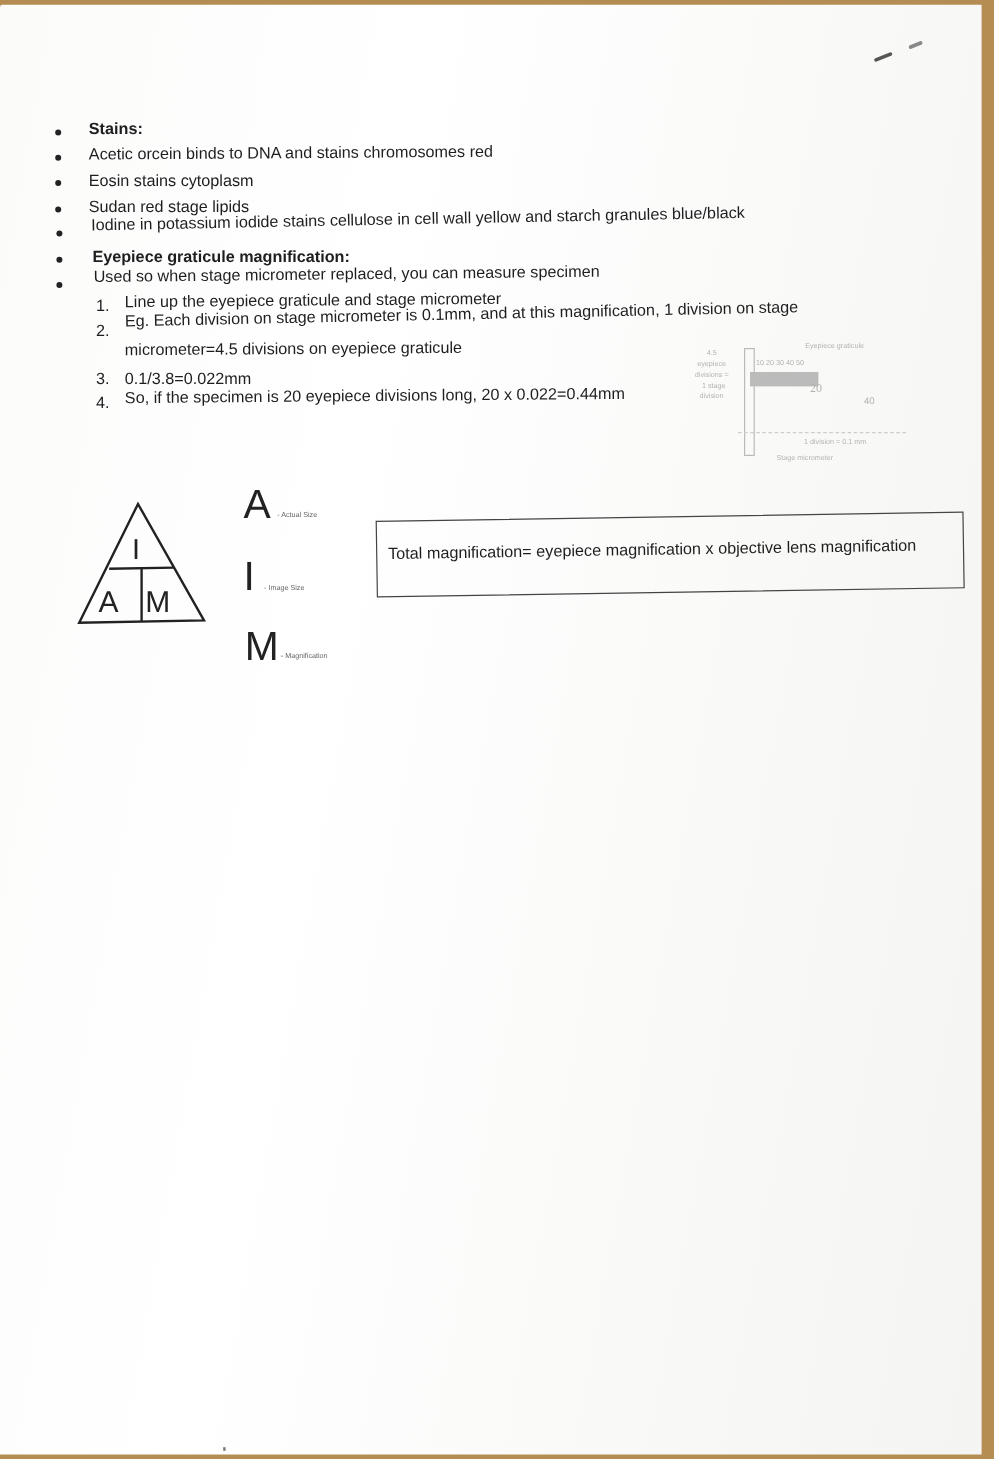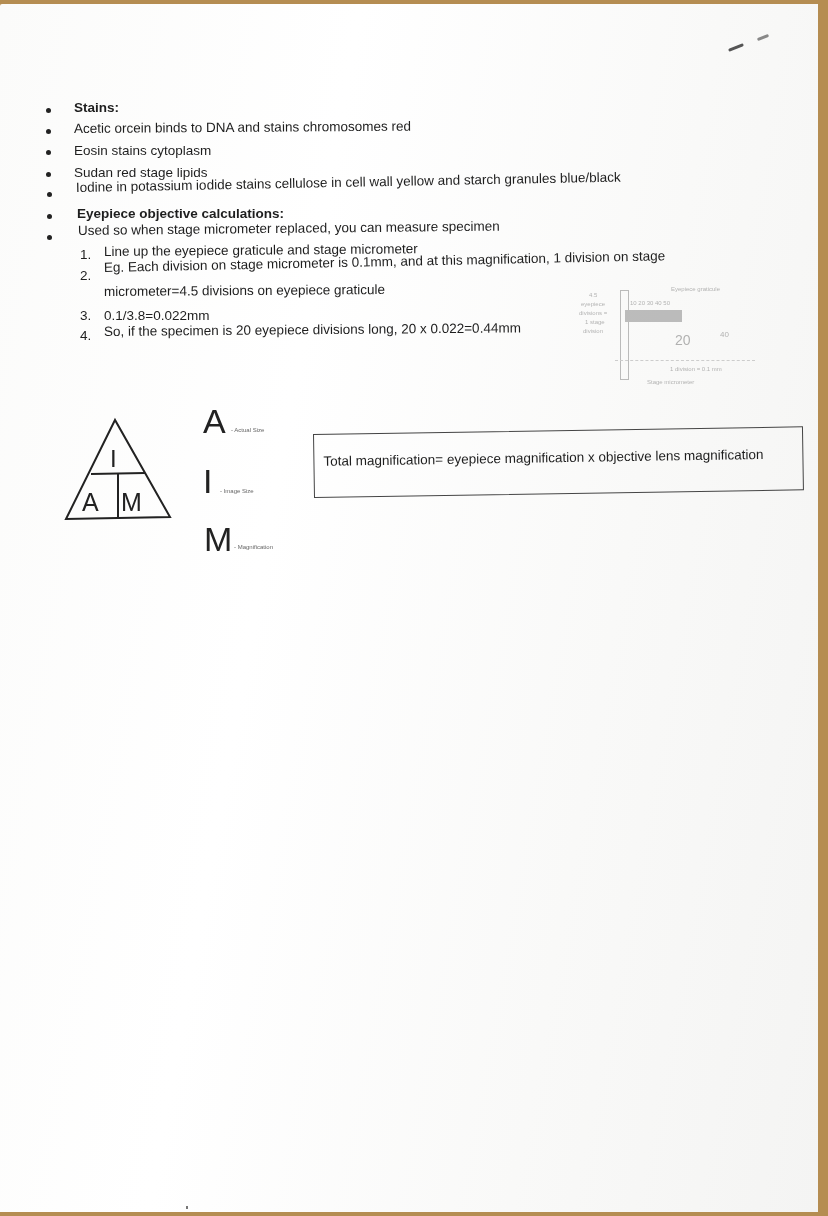--- a/index.html
+++ b/index.html
@@ -59,21 +59,21 @@
     <div class="bullet" style="left:46px;top:146px;"></div>
     <div class="line" style="left:74px;top:139px;">Eosin stains cytoplasm</div>
 
     <div class="bullet" style="left:46px;top:168px;"></div>
     <div class="line" style="left:74px;top:161px;">Sudan red stage lipids</div>
 
     <div class="bullet" style="left:47px;top:188px;"></div>
     <div class="line" style="left:76px;top:176px;transform:rotate(-1.1deg);">Iodine in potassium iodide stains cellulose in cell wall yellow and starch granules blue/black</div>
 
     <div class="bullet" style="left:47px;top:210px;"></div>
-    <div class="line bold" style="left:77px;top:202px;">Eyepiece objective calculations:</div>
+    <div class="line bold" style="left:77px;top:202px;">Eyepiece graticule magnification:</div>
 
     <div class="bullet" style="left:47px;top:231px;"></div>
     <div class="line" style="left:78px;top:219px;transform:rotate(-0.6deg);">Used so when stage micrometer replaced, you can measure specimen</div>
   </div>
 
   <div>
     <div class="num" style="left:80px;top:243px;">1.</div>
     <div class="line" style="left:104px;top:240px;transform:rotate(-0.5deg);">Line up the eyepiece graticule and stage micrometer</div>
 
     <div class="num" style="left:80px;top:264px;">2.</div>
@@ -91,21 +91,21 @@
     <div style="position:absolute;left:45px;top:4px;width:7px;height:88px;border:1px solid #888;"></div>
     <div style="position:absolute;left:50px;top:24px;width:57px;height:12px;background:#8a8a8a;"></div>
     <div style="position:absolute;left:40px;top:68px;width:140px;height:6px;border-bottom:1px dashed #aaa;"></div>
     <span class="small" style="left:14px;top:6px;">4.5</span>
     <span class="small" style="left:6px;top:15px;">eyepiece</span>
     <span class="small" style="left:4px;top:24px;">divisions =</span>
     <span class="small" style="left:10px;top:33px;">1 stage</span>
     <span class="small" style="left:8px;top:42px;">division</span>
     <span class="small" style="left:96px;top:0px;">Eyepiece graticule</span>
     <span class="small" style="left:55px;top:14px;">10 20 30 40 50</span>
-    <span class="small" style="left:100px;top:46px;font-size:14px;">20</span>
+    <span class="small" style="left:100px;top:33px;font-size:10px;font-family:Liberation Serif, serif;">20</span>
     <span class="small" style="left:145px;top:44px;font-size:8px;">40</span>
     <span class="small" style="left:95px;top:80px;">1 division = 0.1 mm</span>
     <span class="small" style="left:72px;top:93px;">Stage micrometer</span>
   </div>
 
   <svg style="position:absolute;left:60px;top:412px;" width="115" height="108" viewBox="0 0 115 108">
     <polygon points="55,4 6,103 110,101" fill="none" stroke="#222" stroke-width="2"></polygon>
     <line x1="31" y1="58" x2="85" y2="57" stroke="#222" stroke-width="2"></line>
     <line x1="58" y1="58" x2="58" y2="102" stroke="#222" stroke-width="2"></line>
   </svg>

